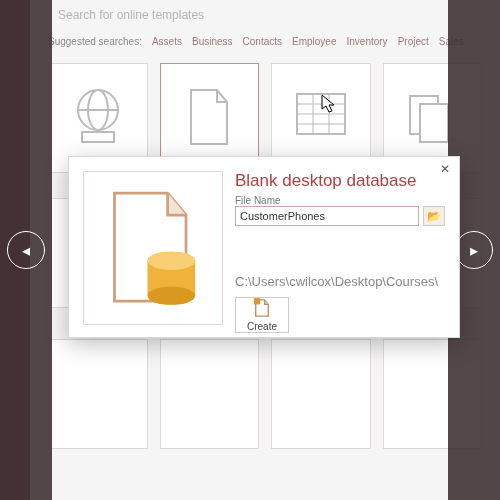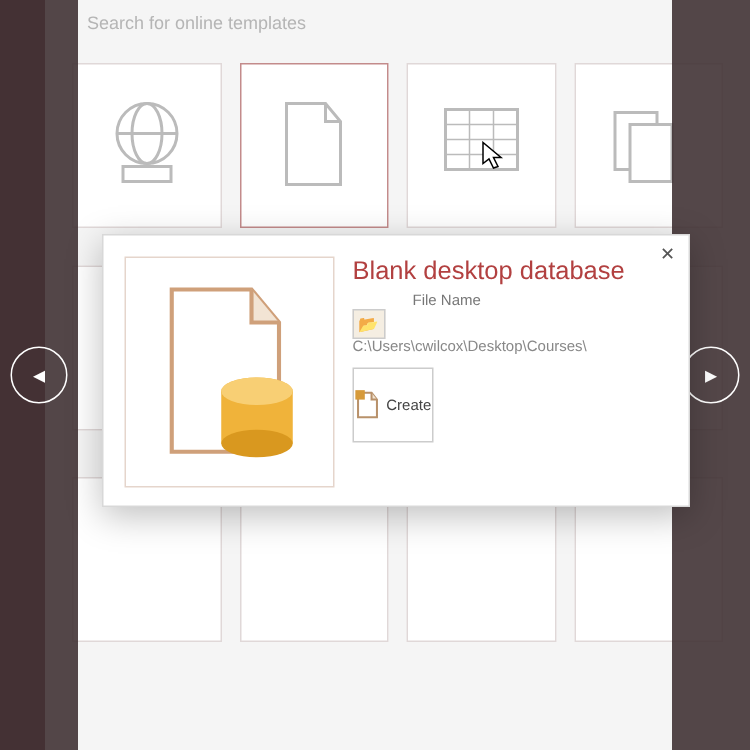--- a/index.html
+++ b/index.html
@@ -99,42 +99,42 @@
     flex: 1;
     display: flex; flex-direction: column;
     gap: 0;
   }
   .modal .title {
     color: #b24040;
     font-size: 17px;
     font-weight: 400;
     margin-bottom: 4px;
   }
-  .modal .lbl { color: #777; font-size: 10px; margin-left: 40px; }
+  .modal .lbl { color: #777; font-size: 10px; }
   .fn-row { display: flex; gap: 4px; align-items: center; }
   .fn-input {
     flex: 1;
     border: 1px solid #caa; 
     height: 20px;
     font-size: 11px;
     padding: 0 4px;
     color: #333;
   }
   .browse-btn {
     width: 22px; height: 20px;
     border: 1px solid #ccc;
     background: #f5eee2;
     display: flex; align-items: center; justify-content: center;
     font-size: 11px; cursor: pointer;
   }
-  .path { color: #888; font-size: 10px; margin-bottom: 8px; }
+  .path { color: #888; font-size: 13px; margin-bottom: 8px; margin-top: 48px; }
   .create-btn {
     width: 54px; height: 50px;
     border: 1px solid #ccc;
-    display: flex; flex-direction: row;
+    display: flex; flex-direction: column;
     align-items: center; justify-content: center;
     gap: 3px; cursor: pointer;
     font-size: 10px; color: #444;
   }
   .create-btn .ic { width: 18px; height: 20px; }
   .close-x {
     position: absolute; right: 6px; top: 4px;
     width: 16px; height: 16px;
     font-size: 12px; color: #555;
     display: flex; align-items: center; justify-content: center;
@@ -148,20 +148,30 @@
   }
 </style>
 </head>
 <body>
 
 <div class="left-rail"></div>
 
 <div class="bg-content">
   <div class="search-row">Search for online templates</div>
 
+  <div class="suggested-row">
+    <span class="label">Suggested searches:</span>
+    <span class="link">Assets</span>
+    <span class="link">Business</span>
+    <span class="link">Contacts</span>
+    <span class="link">Employee</span>
+    <span class="link">Inventory</span>
+    <span class="link">Project</span>
+    <span class="link">Sales</span>
+  </div>
 
   <div class="tile-grid">
 
     <div class="tile">
       <svg viewBox="0 0 60 64">
         <circle cx="30" cy="24" r="20" fill="none" stroke="#bbb" stroke-width="2"></circle>
         <ellipse cx="30" cy="24" rx="10" ry="20" fill="none" stroke="#bbb" stroke-width="2"></ellipse>
         <line x1="10" y1="24" x2="50" y2="24" stroke="#bbb" stroke-width="2"></line>
         <rect x="14" y="46" width="32" height="10" fill="none" stroke="#bbb" stroke-width="2"></rect>
       </svg>
@@ -259,20 +269,21 @@
       <ellipse cx="80" cy="84" rx="26" ry="10" fill="#f0b33a"></ellipse>
       <rect x="54" y="84" width="52" height="38" fill="#f0b33a"></rect>
       <ellipse cx="80" cy="122" rx="26" ry="10" fill="#d9981f"></ellipse>
       <ellipse cx="80" cy="84" rx="26" ry="10" fill="#f8cf74"></ellipse>
     </svg>
   </div>
   <div class="rightcol">
     <div class="title">Blank desktop database</div>
     <div class="lbl">File Name</div>
     <div class="fn-row">
+      <input class="fn-input" value="CustomerPhones" style="">
       <div class="browse-btn">
         <span>📂</span>
       </div>
     </div>
     <div class="path">C:\Users\cwilcox\Desktop\Courses\</div>
     <div class="create-btn">
       <svg class="ic" viewBox="0 0 20 22">
         <path d="M3 2 H13 L17 7 V20 H3 Z" fill="#fff" stroke="#b8916a" stroke-width="1.5"></path>
         <path d="M13 2 V7 H17" fill="#f2e3d0" stroke="#b8916a" stroke-width="1.5"></path>
         <rect x="1" y="0" width="7" height="7" fill="#d69a3a"></rect>

